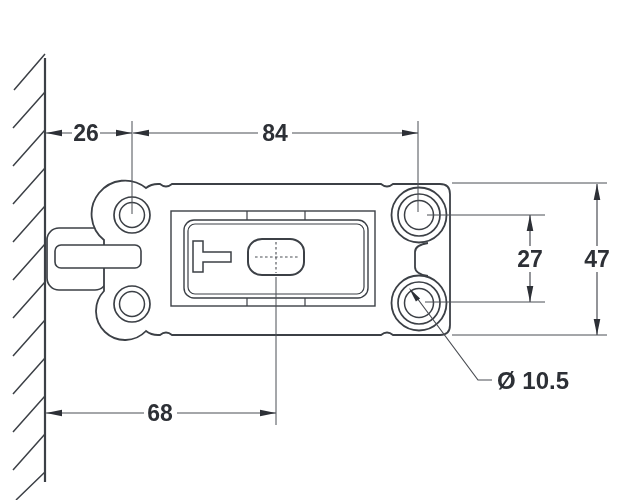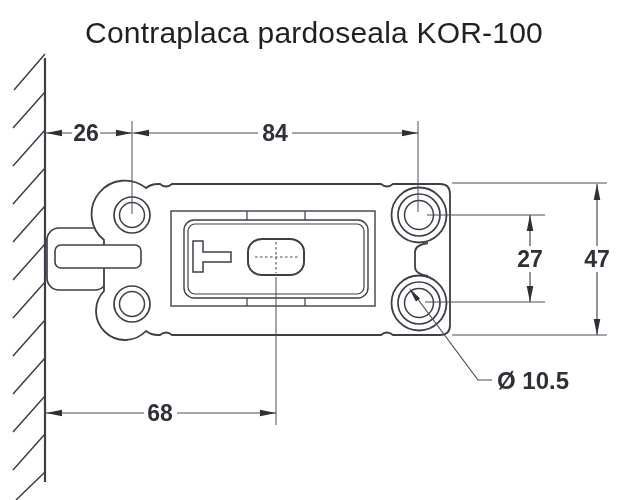--- a/index.html
+++ b/index.html
@@ -31,21 +31,20 @@
     font-size:24px;
     font-weight:700;
     fill:#2d3036;
   }
 </style>
 </head>
 <body>
 
 <div class="stage">
 
-  <div class="title">Contraplaca pardoseala KOR-100</div>
 
   <svg width="628" height="500" viewBox="0 0 628 500">
 
     <g stroke="#3c4046" fill="none">
       <line x1="45" y1="58" x2="45" y2="482" stroke-width="2.2"></line>
       <path stroke-width="1.5" d="
         M45,54 L14,90   M45,92 L13,128  M45,130 L13,166  M45,168 L13,204
         M45,206 L13,242 M45,244 L13,280 M45,282 L13,318  M45,320 L13,356
         M45,358 L13,394 M45,396 L13,432 M45,434 L13,470  M45,472 L16,500"></path>
     </g>

